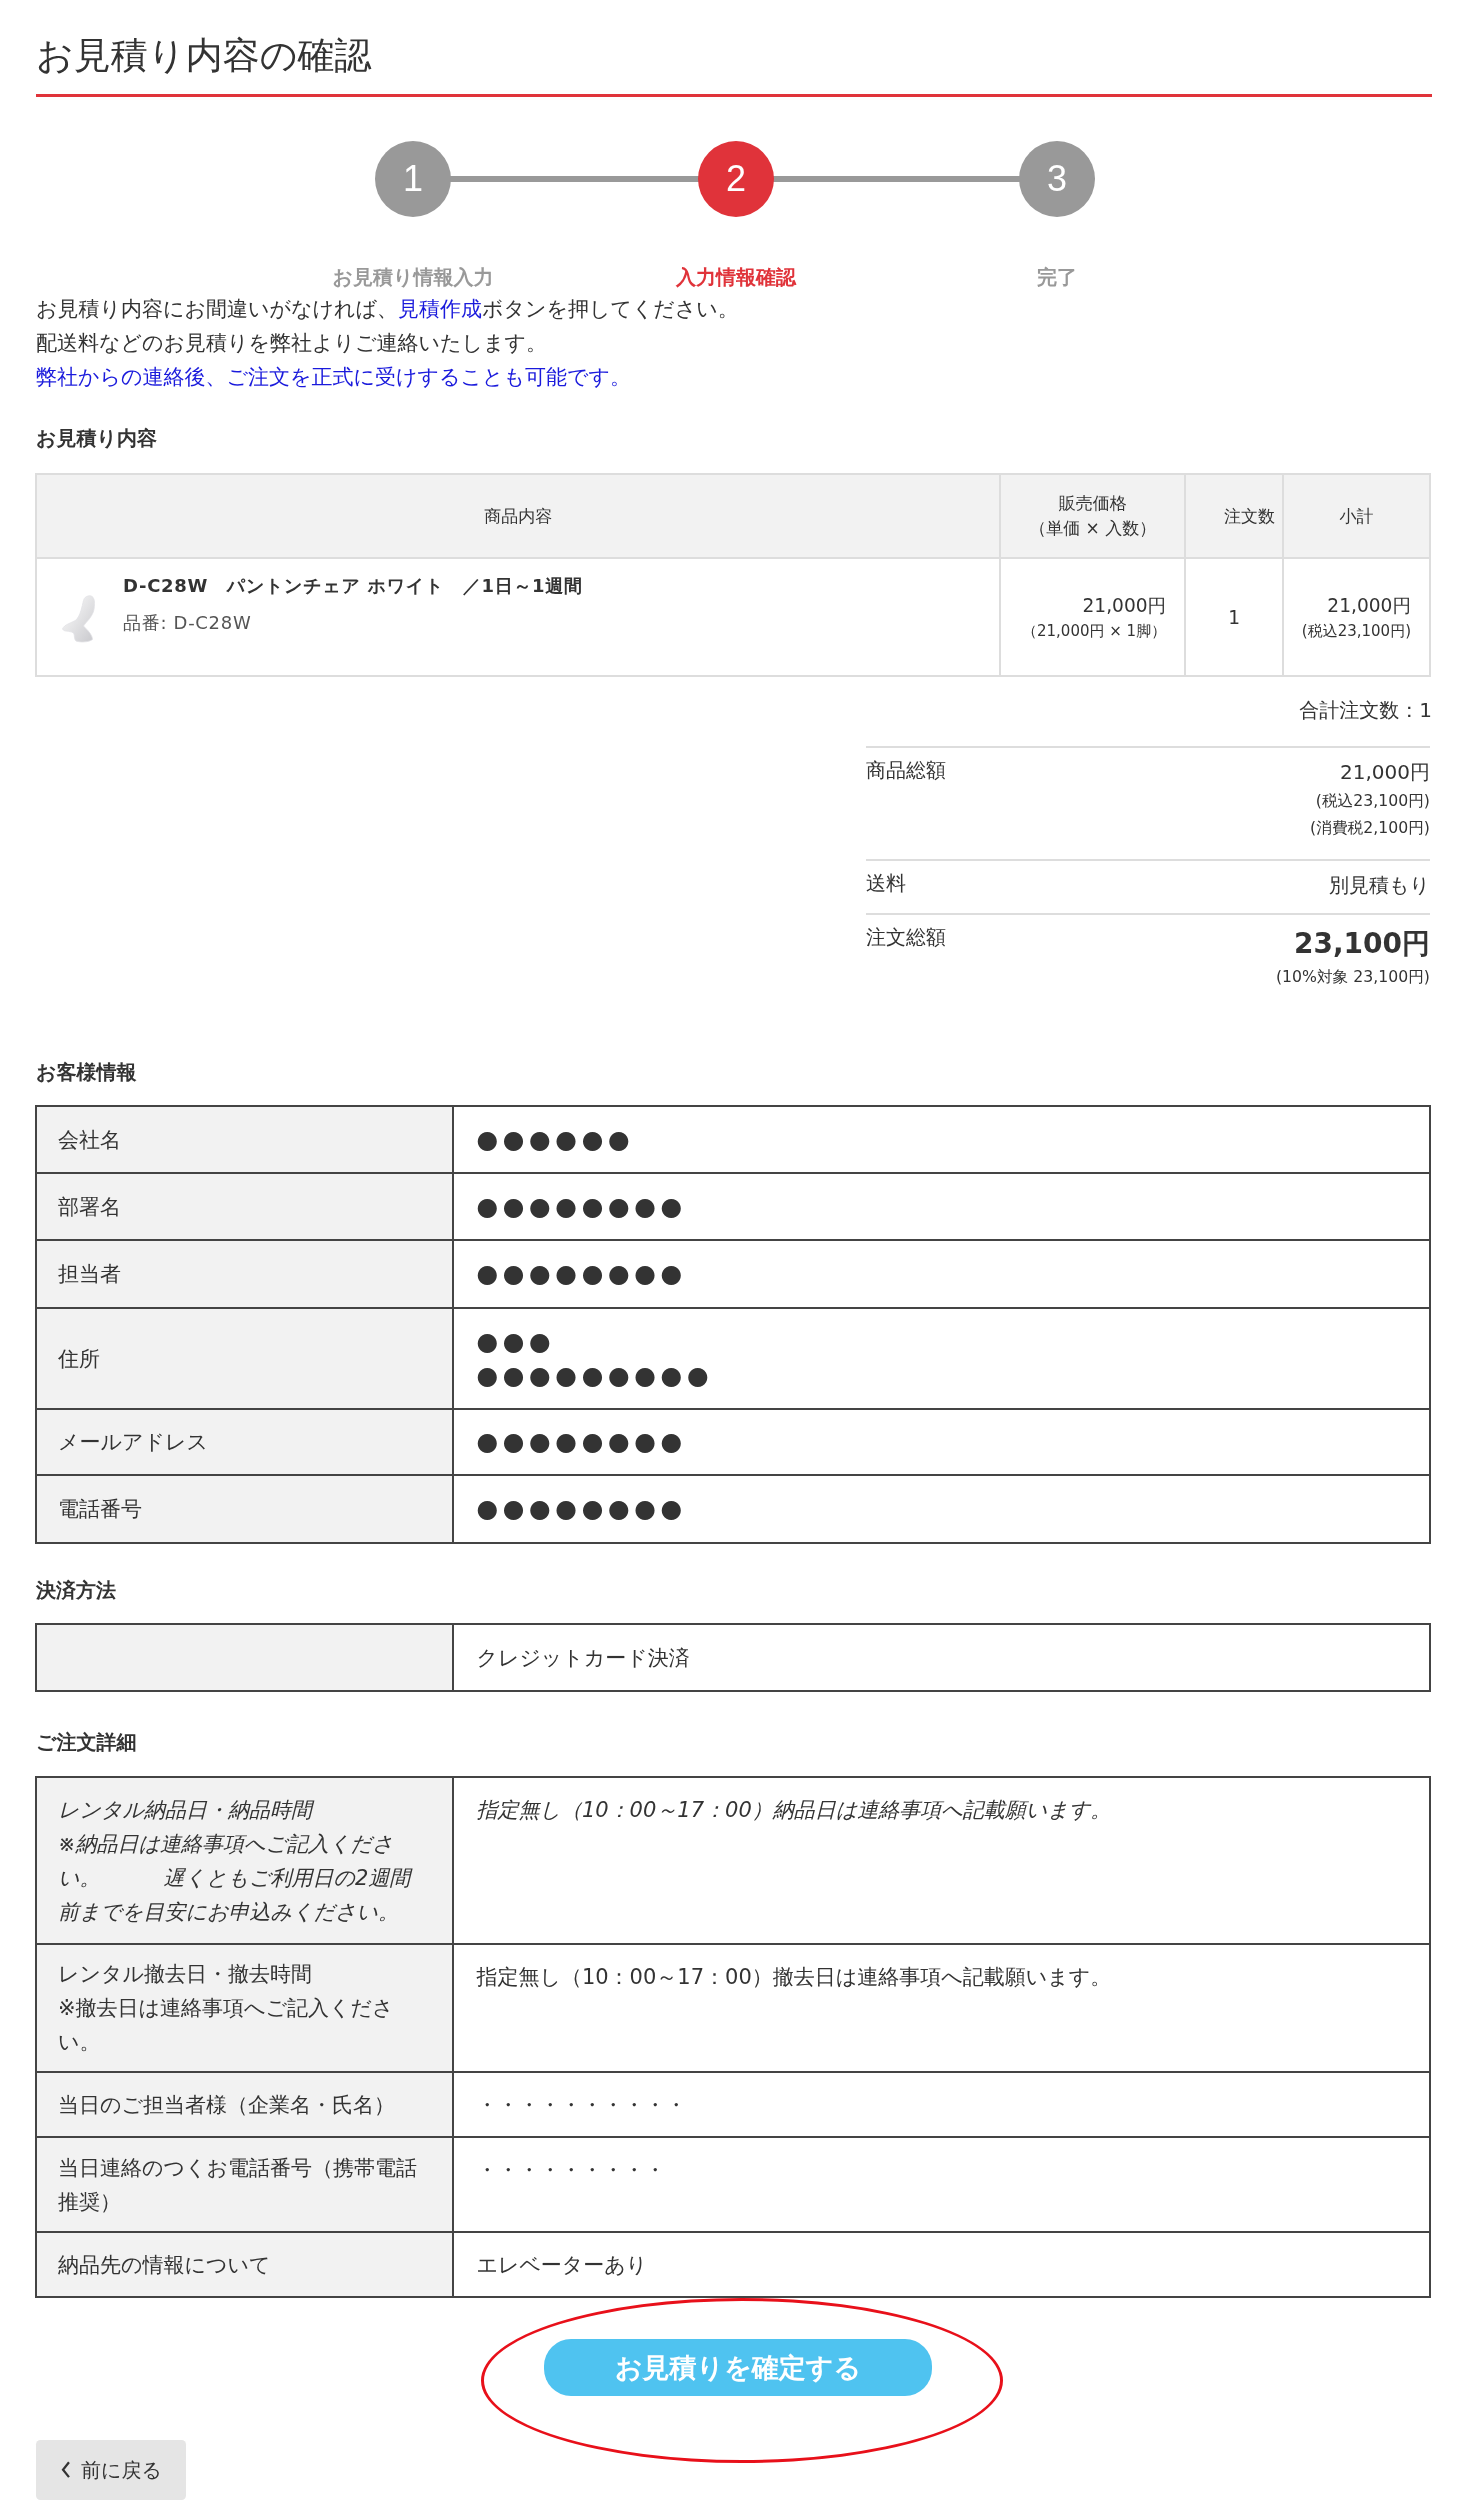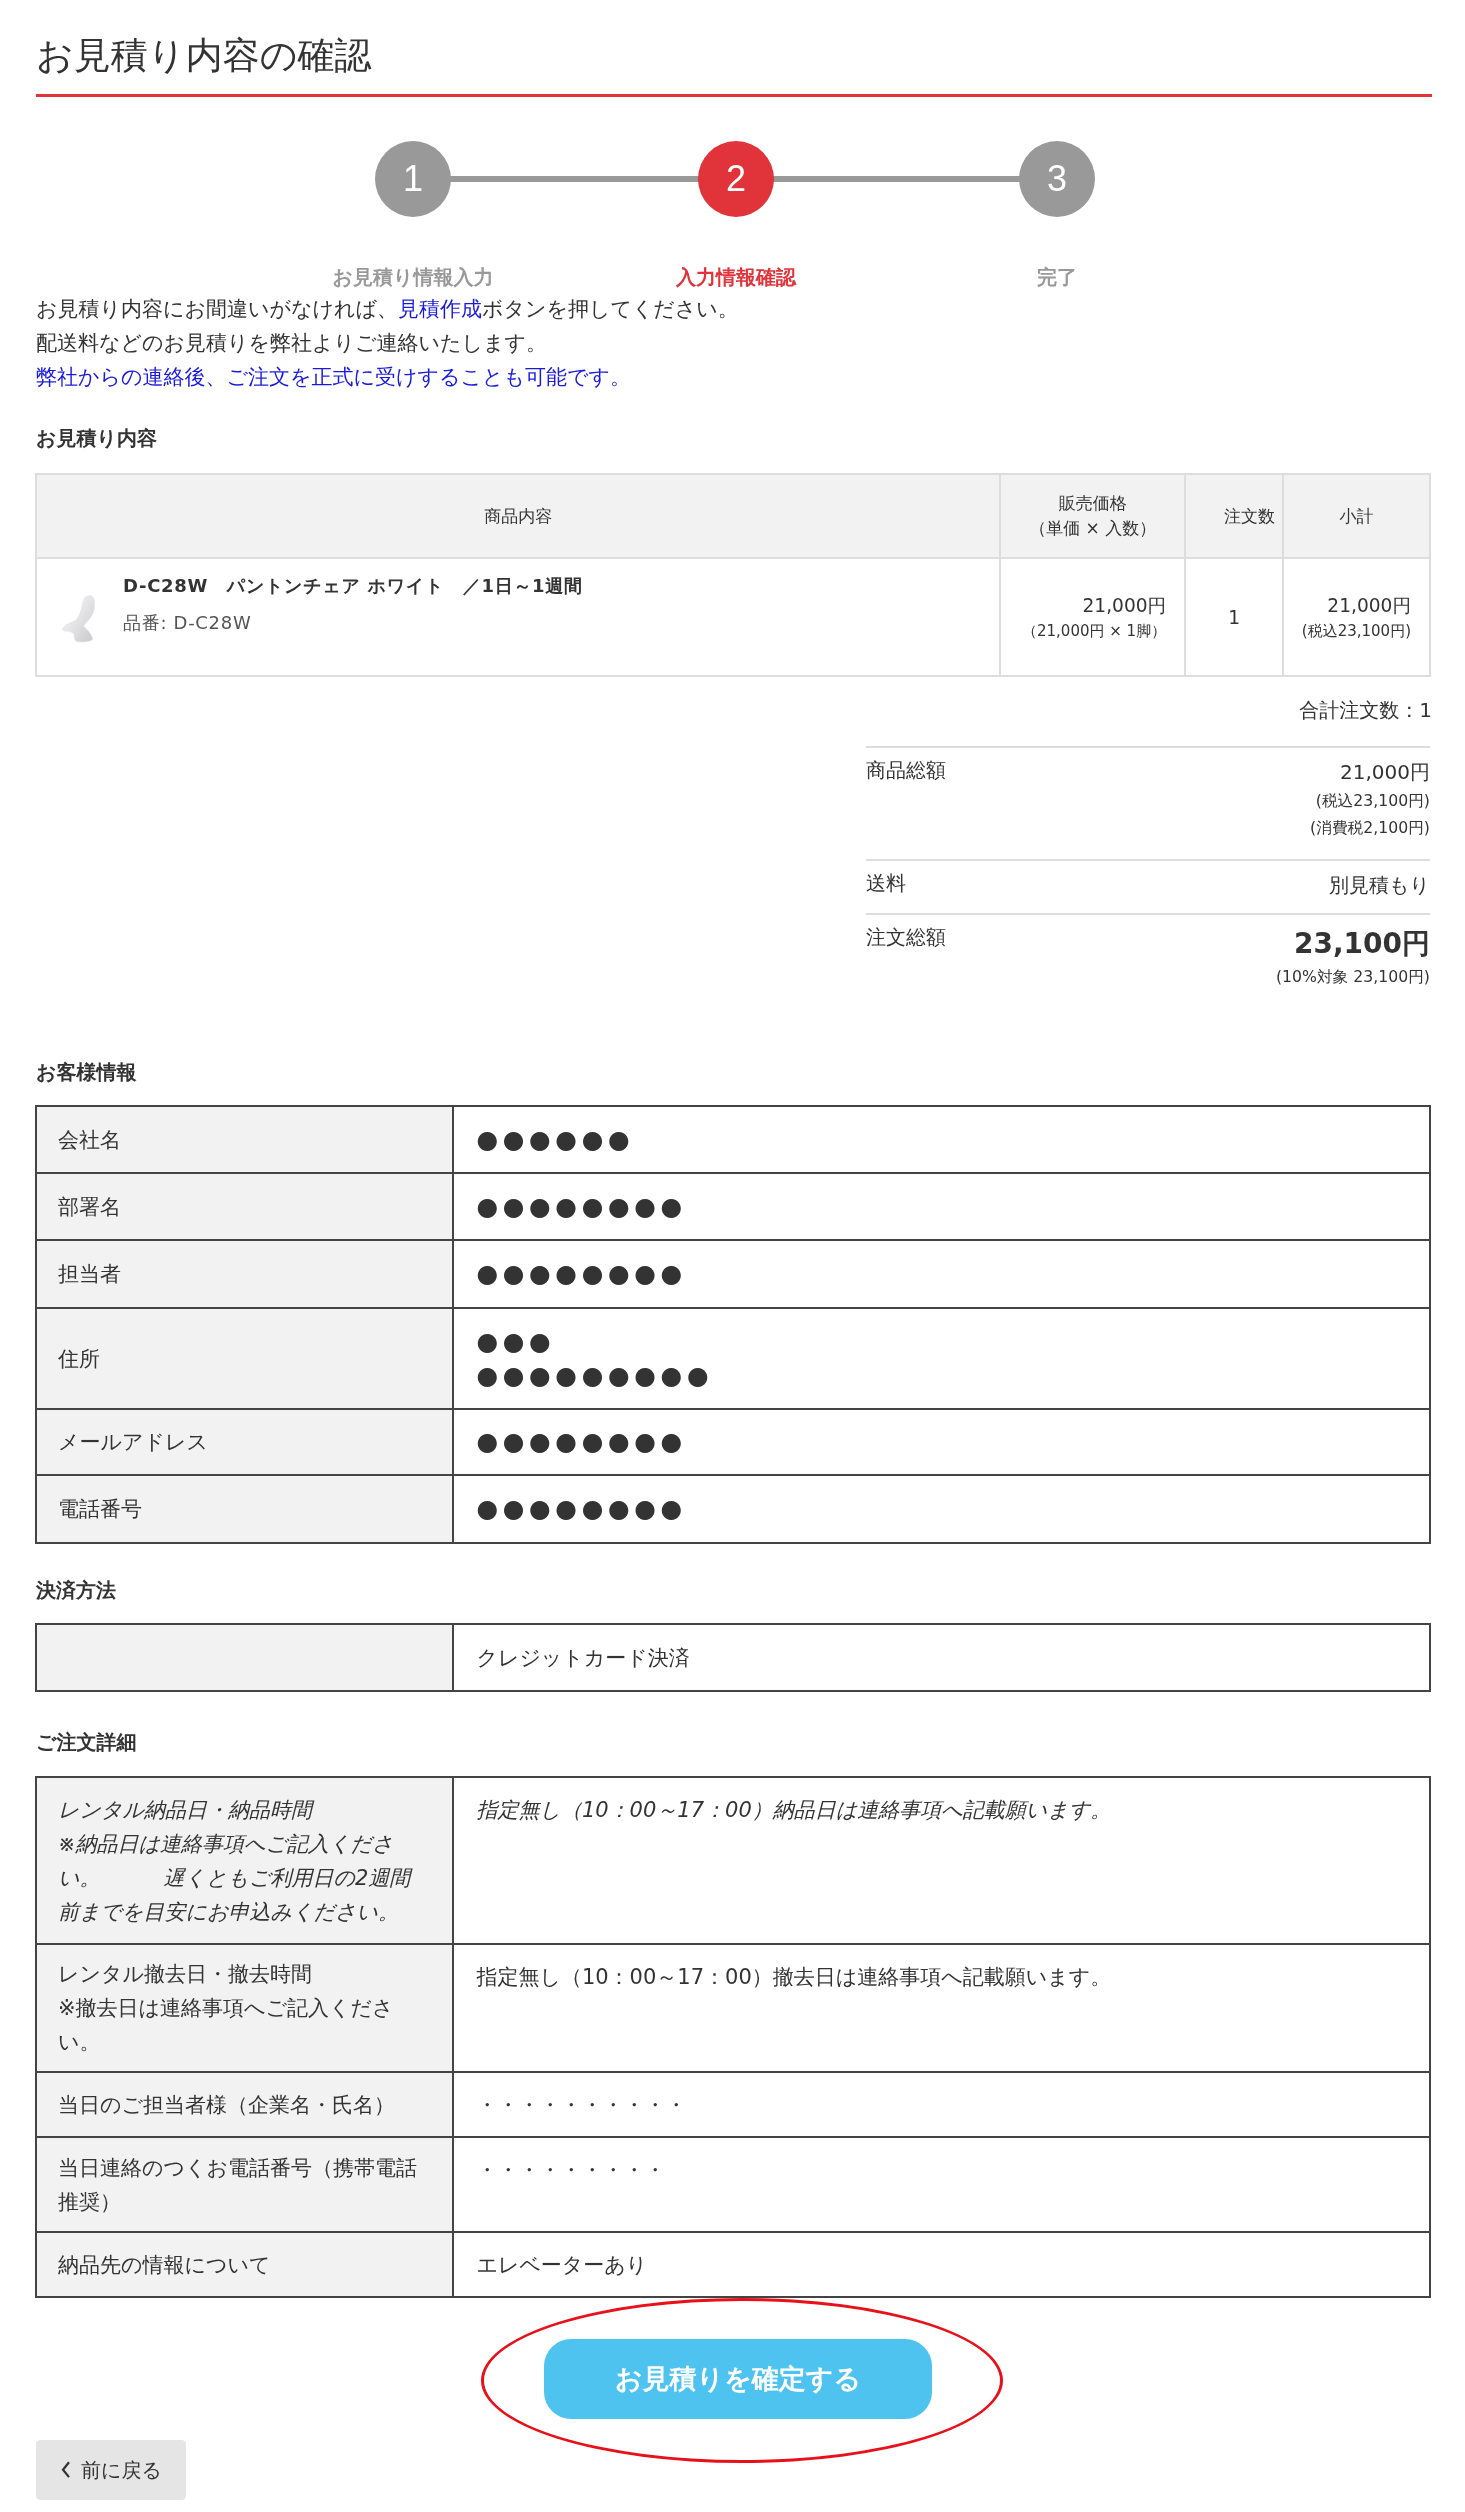--- a/index.html
+++ b/index.html
@@ -47,21 +47,21 @@
 
   
   .info-table { left: 35px; width: 1396px; border-collapse: collapse; font-size: 21px; }
   .info-table td { border: 2.2px solid #444444; vertical-align: middle; }
   .info-table td.lbl { background: #f2f2f2; width: 417px; padding: 0 21px; line-height: 34px; color: #333; }
   .info-table td.val { padding: 0 22.4px; color: #333; line-height: 34px; }
   .info-table td.top { vertical-align: top; padding-top: 15px; margin-top: 24px; }
   .dots { font-size: 25px; letter-spacing: 4.5px; color: #333; }
 
   
-  .confirm-btn { left: 544px; top: 2339px; width: 388px; height: 80px; background: #4fc3f0; color: #fff; border-radius: 27px; font-size: 27px; font-weight: bold; display: flex; align-items: center; justify-content: center; border: none; cursor: pointer; }
+  .confirm-btn { left: 544px; top: 2339px; width: 388px; height: 57px; background: #4fc3f0; color: #fff; border-radius: 27px; font-size: 27px; font-weight: bold; display: flex; align-items: center; justify-content: center; border: none; cursor: pointer; }
   .red-ellipse { left: 481px; top: 2298px; width: 522px; height: 165px; border: 3.7px solid #e8101a; border-radius: 50%; pointer-events: none; }
   .back-btn { left: 36px; top: 2440px; width: 150px; height: 60px; background: #e5e5e5; border-radius: 4.5px; font-size: 20px; color: #333; display: flex; align-items: center; justify-content: center; gap: 9px; cursor: pointer; }
 </style>
 </head>
 <body>
 
 <h1 class="abs page-title">お見積り内容の確認</h1>
 <div class="abs title-rule"></div>
 
 <div>

